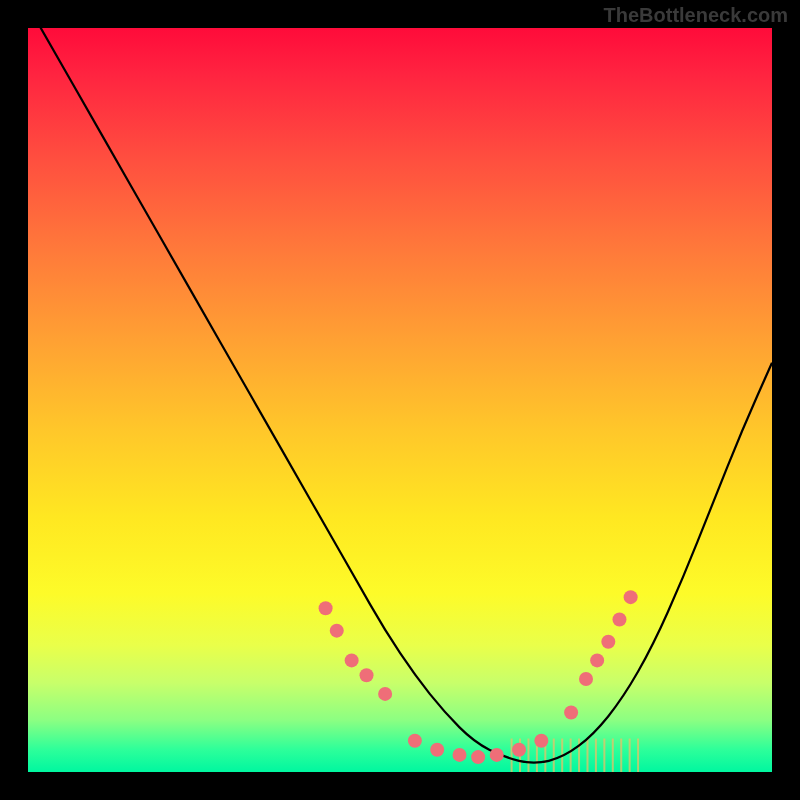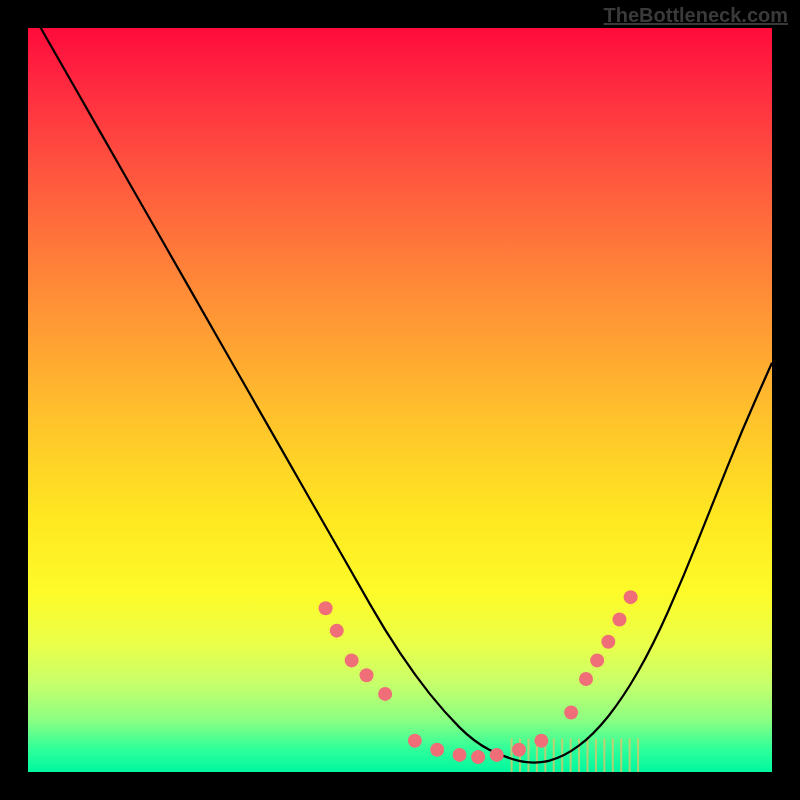--- a/index.html
+++ b/index.html
@@ -12,21 +12,20 @@
     position: relative;
   }
   .watermark {
     position: absolute;
     top: 4px;
     right: 12px;
     color: #3a3a3a;
     font-size: 20px;
     font-weight: bold;
     z-index: 10;
-    text-decoration: underline;
   }
   .chart-wrap {
     position: absolute;
     top: 28px;
     left: 28px;
     width: 744px;
     height: 744px;
     overflow: hidden;
   }
   .gradient-bg {

